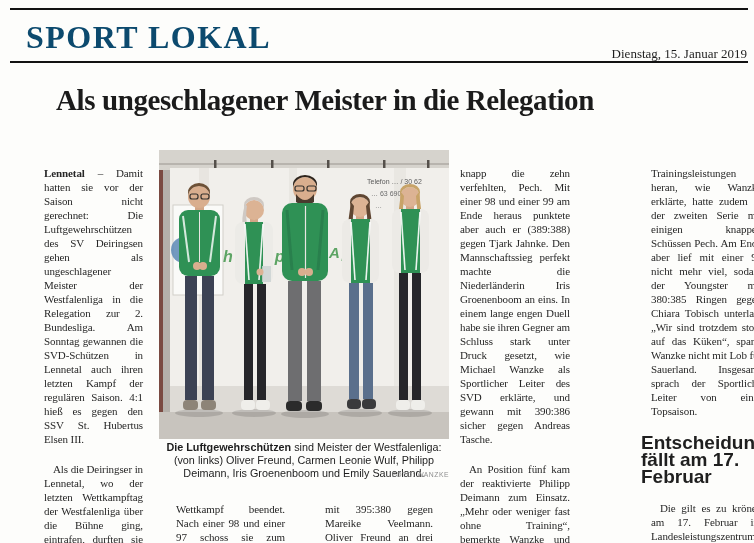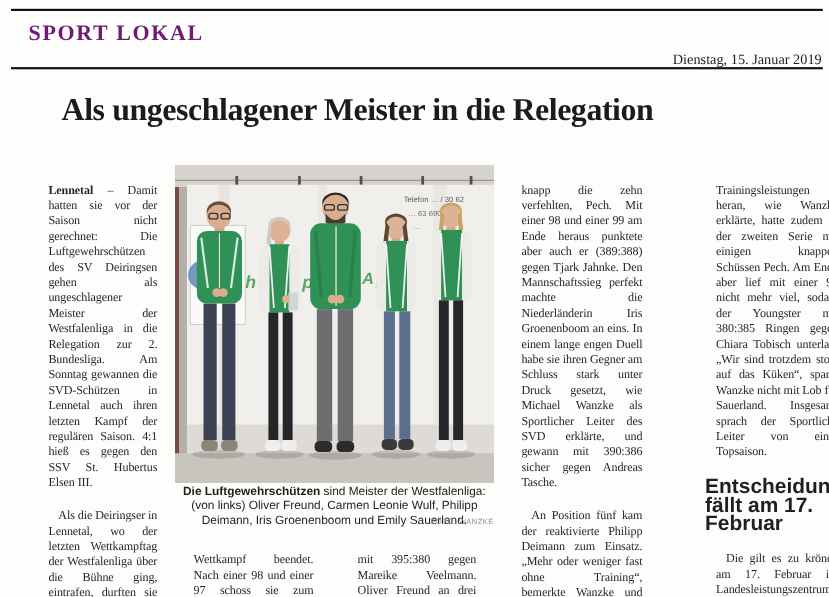--- a/index.html
+++ b/index.html
@@ -8,21 +8,21 @@
     background:#fdfdfb; color:#222;
     font-family:"Liberation Serif", serif;
   }
   .rule { position:absolute; background:#121212; height:2px; }
   .rule-top { left:10px; right:6px; top:8px; }
   .rule-header { left:10px; right:6px; top:61px; height:2px; }
 
   .section-title {
     position:absolute; left:26px; top:19px;
     font-family:"Liberation Serif", serif; font-weight:700;
-    font-size:20px; letter-spacing:1.5px; color:#701a75; white-space:nowrap;
+    font-size:32px; letter-spacing:1.5px; color:#0c4a6e; white-space:nowrap;
   }
   .masthead-date {
     position:absolute; right:7px; top:46px;
     font-family:"Liberation Serif", serif; font-size:13px; color:#1e1e1e;
   }
 
   .headline {
     position:absolute; left:56px; top:84px; width:696px;
     font-family:Liberation Serif, serif; font-weight:700;
     font-size:29px; letter-spacing:-0.4px; color:#1b1b1b; white-space:nowrap;
@@ -39,21 +39,21 @@
     font-size:11px; line-height:14px; letter-spacing:-0.1px;
     text-align:justify; color:#272727; overflow:hidden;
     hyphens:auto; -webkit-hyphens:auto;
   }
   .col p { margin:16px; }
   .col p.indent { text-indent:9px; }
   .dateline { font-weight:700; }
   .col1 { left:28px;  width:131px; height:393px; }
   .col2 { left:160px; top:486px; width:141px; height:57px; }
   .col3 { left:309px; top:486px; width:140px; height:57px; }
-  .col4 { left:458px; width:142px; height:393px; }
+  .col4 { left:444px; width:142px; height:393px; }
   .col5 { left:635px; width:143px; height:393px; }
 
   .col-subhead {
     font-family:"Liberation Sans", sans-serif; font-weight:700;
     font-size:19px; line-height:17px; color:#1f1f1f;
     margin:9px 0 7px 6px; text-align:left; letter-spacing:0;
   }
 
   .photo {
     position:absolute; left:159px; top:150px; width:290px; height:289px;

